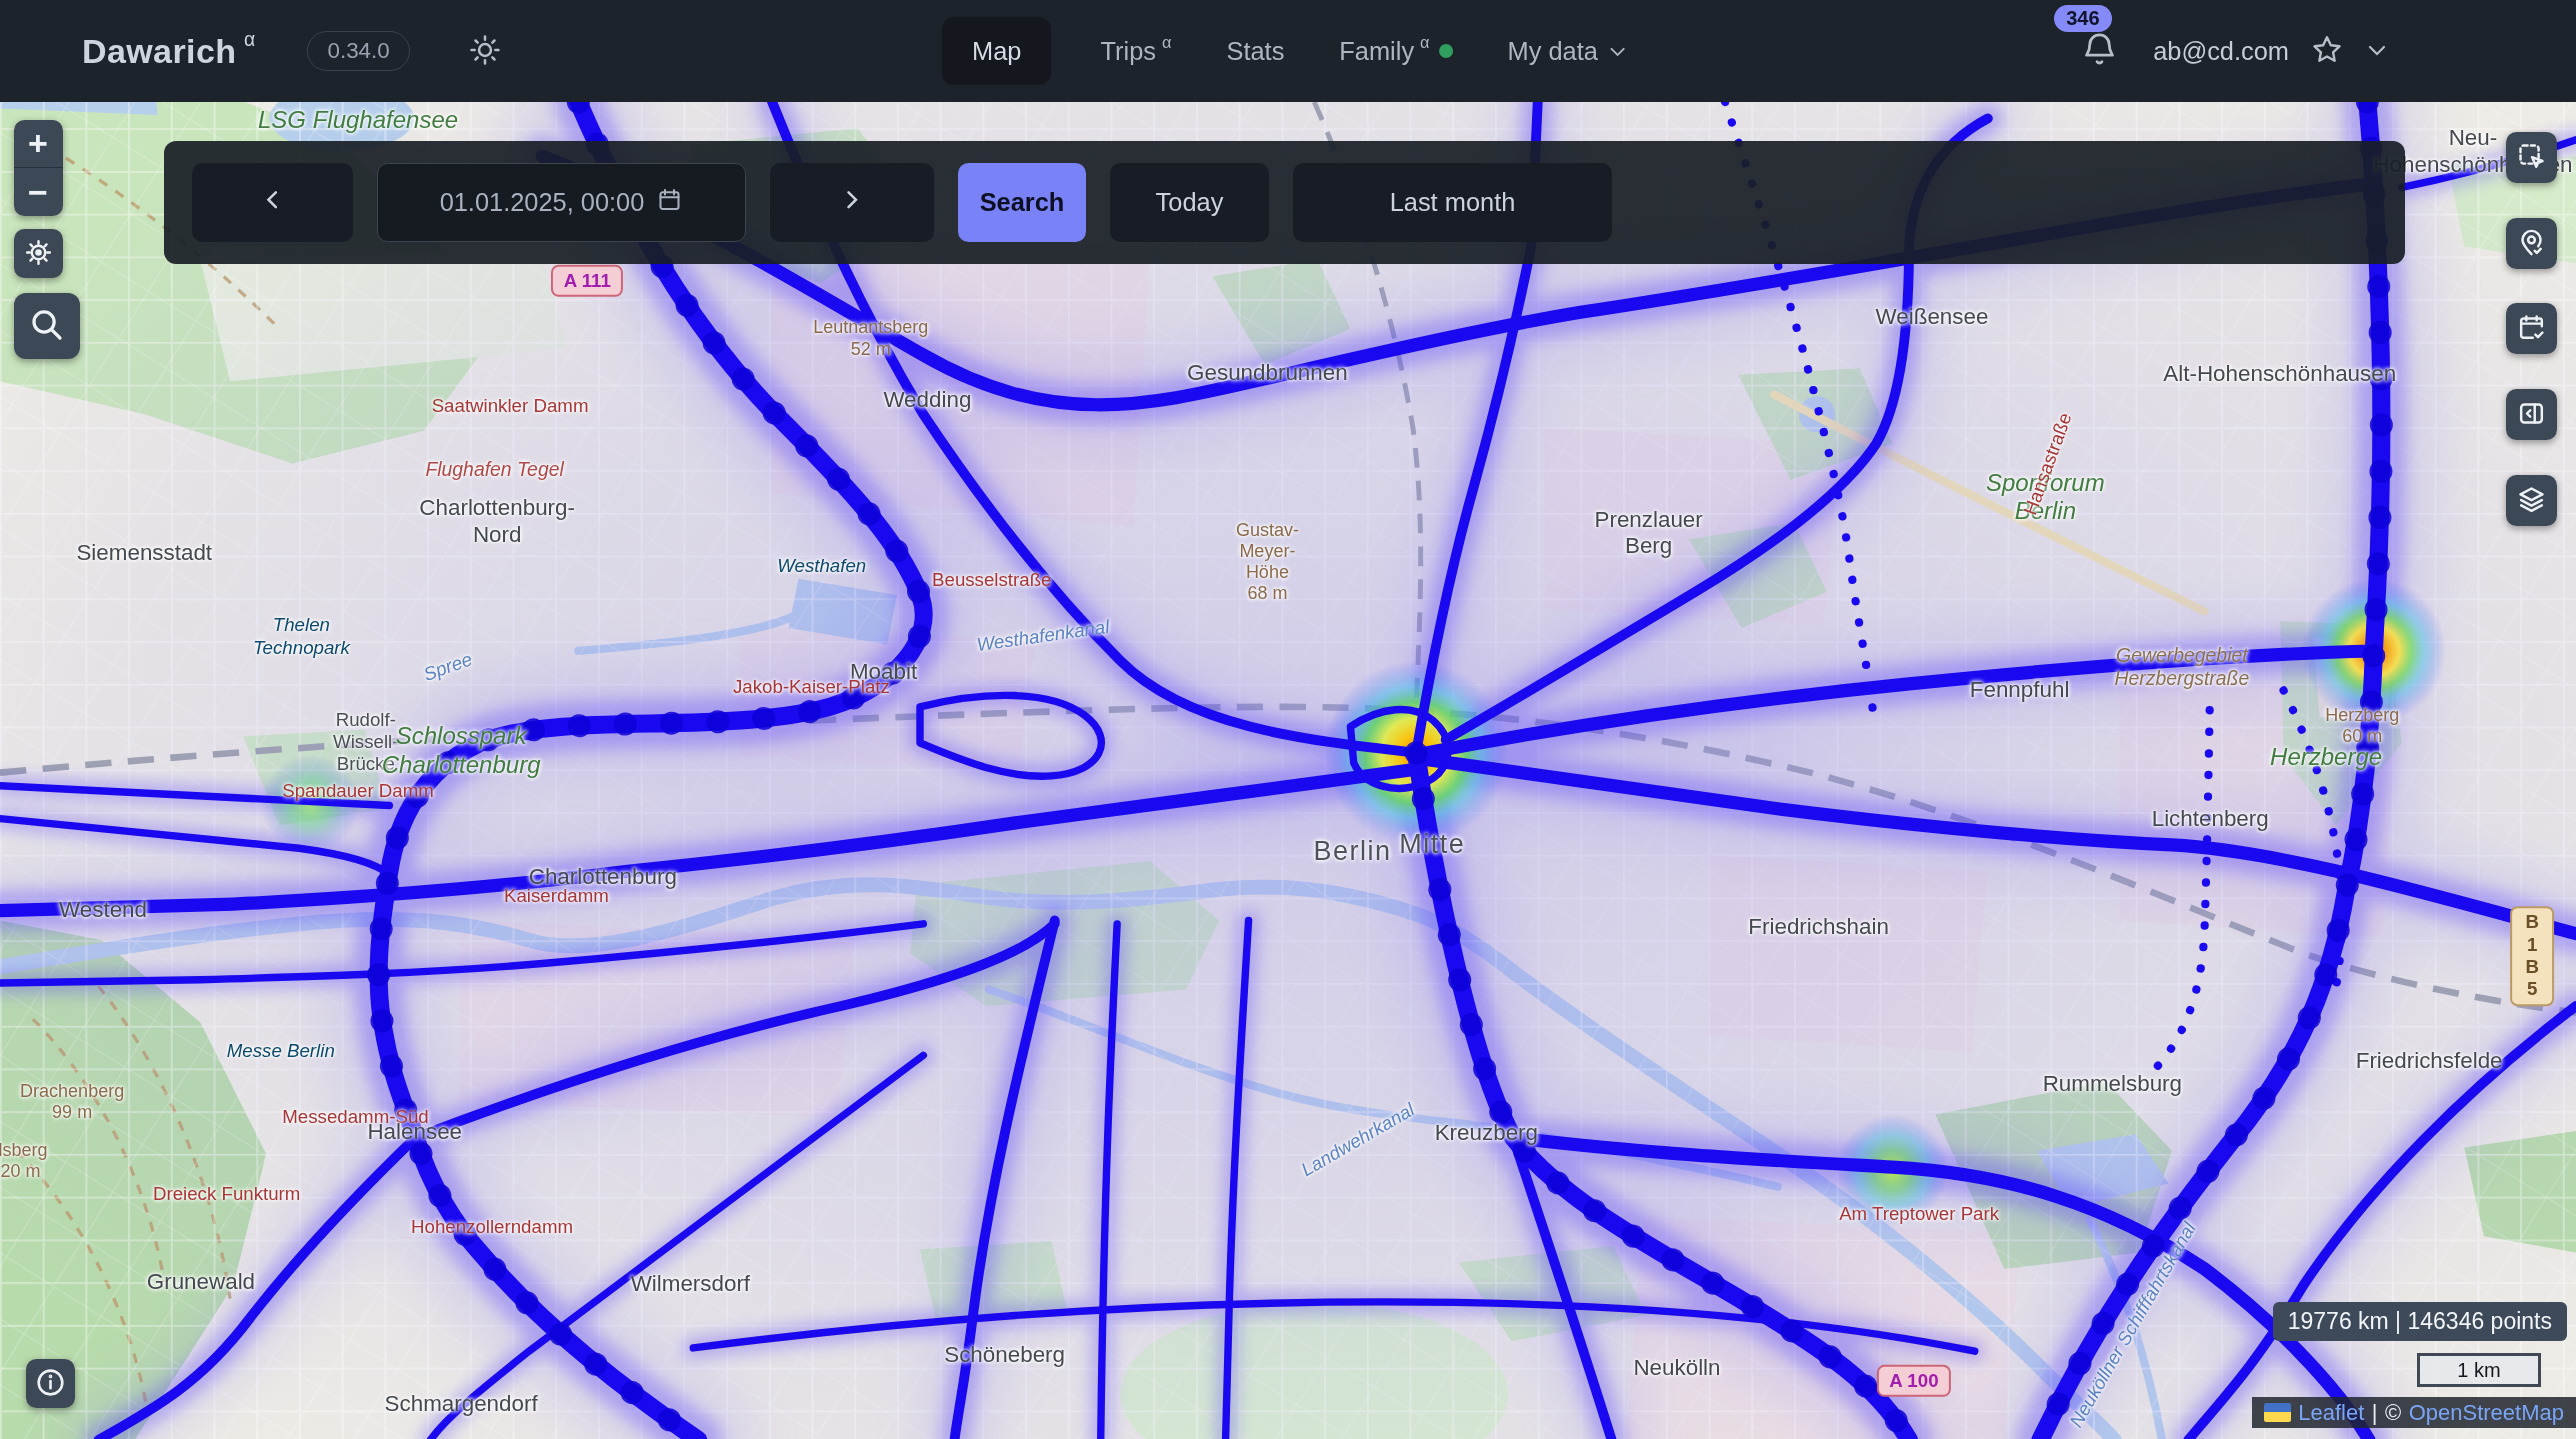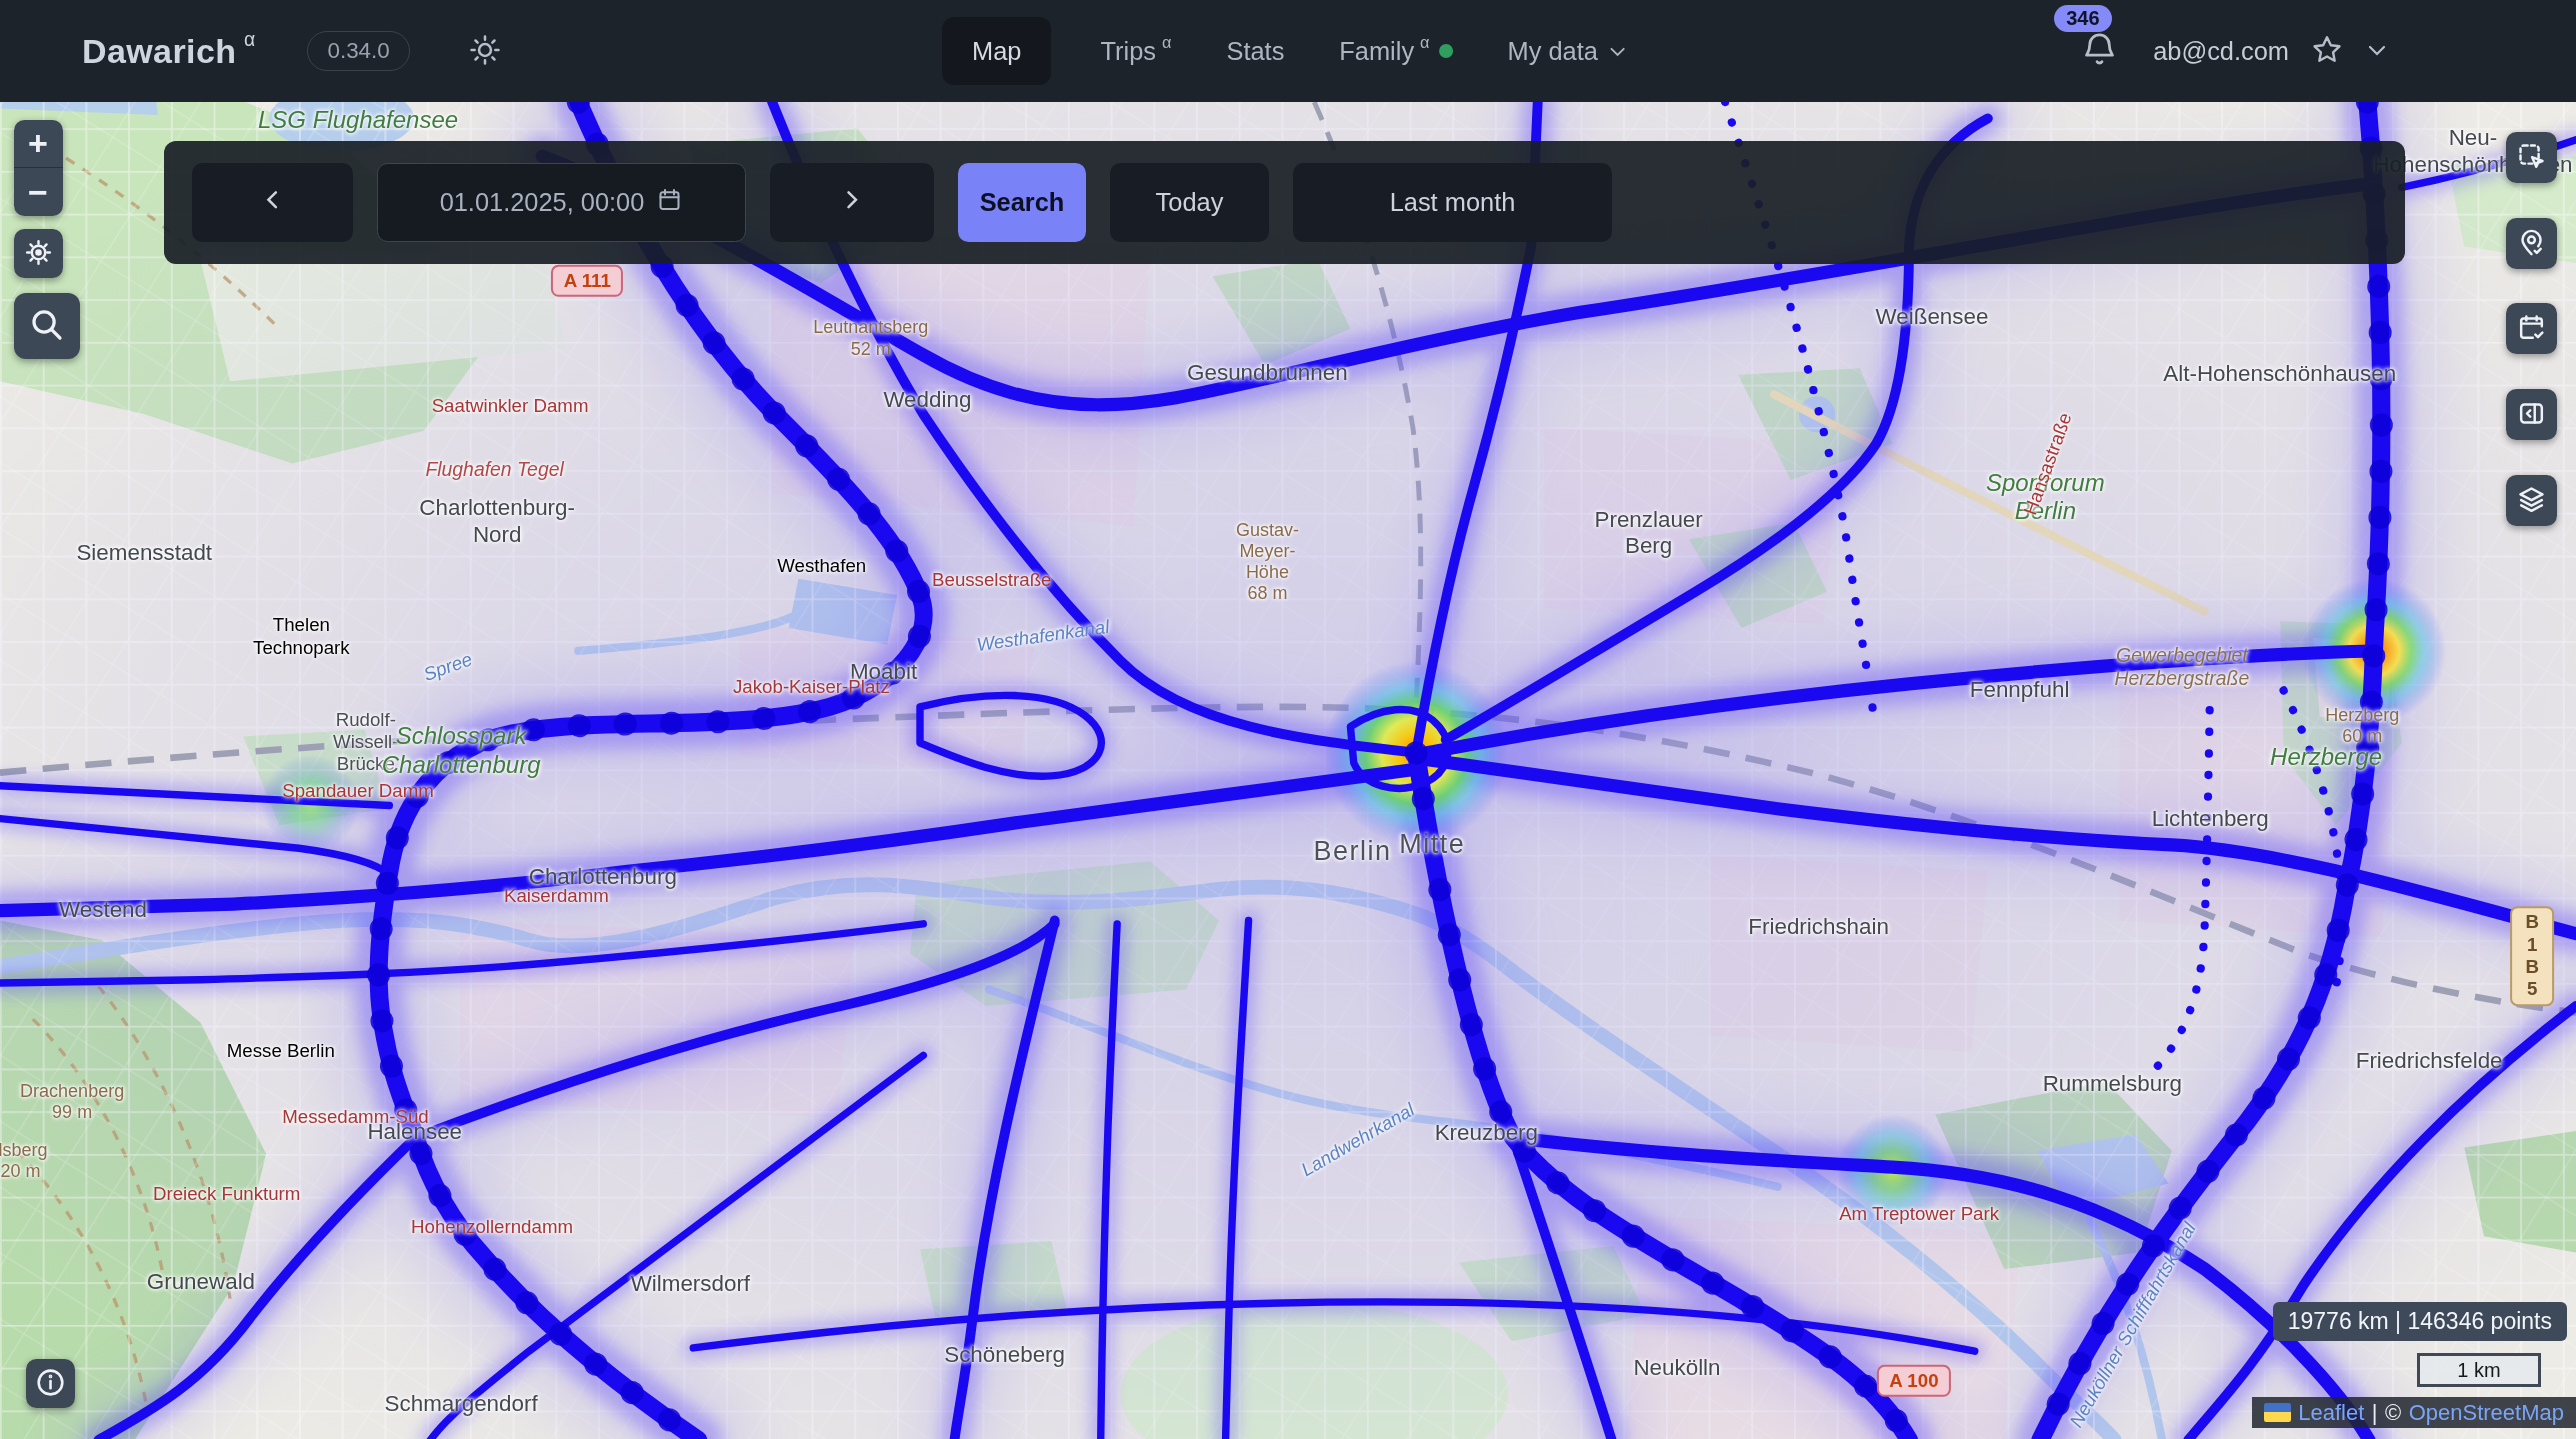--- a/index.html
+++ b/index.html
@@ -13,25 +13,25 @@
   .mlabel{position:absolute;transform:translate(-50%,-50%);white-space:pre-line;text-align:center;line-height:1.18;
     text-shadow:0 0 5.2px #fff,0 0 5.2px #fff,0 0 3px #fff;pointer-events:none;}
   .place{color:#44484f;font-size:22.4px;}
   .place-sm{color:#4a4e55;font-size:18.7px;}
   .city{color:#4d525a;font-size:27px;letter-spacing:1.5px;}
   .road{color:#a83636;font-size:18.7px;}
   .aero{color:#b04848;font-size:19.4px;font-style:italic;}
   .water{color:#5b83c4;font-size:18.7px;font-style:italic;}
   .park{color:#417c41;font-size:24px;font-style:italic;}
   .peak{color:#8a6a4a;font-size:18px;}
-  .area{color:#000000;font-size:18.7px;}
+  .area{color:#0c4a6e;font-size:18.7px;font-style:italic;}
   .area-brown{color:#8a7050;font-size:19.4px;font-style:italic;}
   .mbadge{position:absolute;transform:translate(-50%,-50%);font-size:18.7px;font-weight:700;padding:3px 10.5px;
     border-radius:7.5px;white-space:pre-line;text-align:center;line-height:1.2;pointer-events:none;}
-  .motorway{background:#f4cdd5;border:2.2px solid #cc6677;color:#c2410c;}
+  .motorway{background:#f4cdd5;border:2.2px solid #cc6677;color:#a21caf;}
   .broad{background:#f3e2bd;border:2.2px solid #bb9a66;color:#6a4e28;}
 
   
   .navbar{position:absolute;left:0;top:0;width:100%;height:102px;background:#1d232a;z-index:50;
     display:flex;align-items:center;}
   .brand{display:flex;align-items:center;margin-left:82px;}
   .logo{font-size:34px;font-weight:700;color:#ced5df;letter-spacing:0.4px;}
   .logo-sup{font-size:19.4px;color:#ced5df;transform:translateY(-12px);margin-left:7.5px;display:inline-block;}
   .version{margin-left:52px;border:1.5px solid #3a424d;color:#9aa2b0;font-size:22.4px;border-radius:21px;
     padding:6px 19.4px;}

